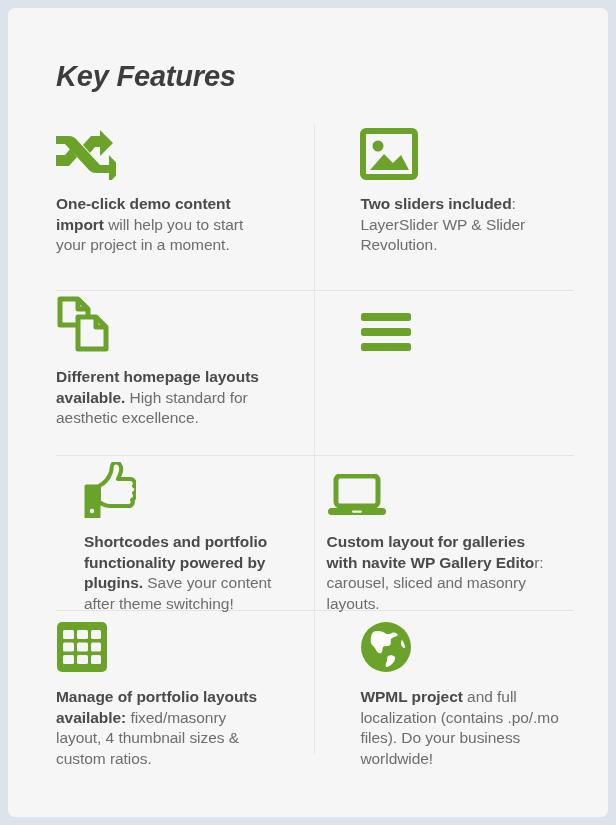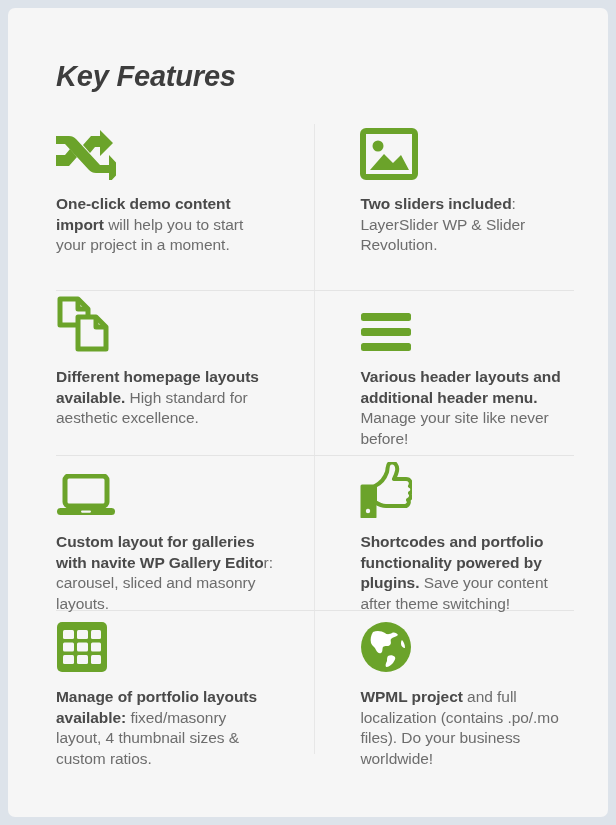--- a/index.html
+++ b/index.html
@@ -164,53 +164,50 @@
       </div>
 
       <div class="feature-cell col-right">
         <div class="feature-icon">
           <svg width="52" height="42" viewBox="0 0 52 42">
             <rect x="1" y="2" width="50" height="8" rx="2.5" fill="#6ba32a"></rect>
             <rect x="1" y="17" width="50" height="8" rx="2.5" fill="#6ba32a"></rect>
             <rect x="1" y="32" width="50" height="8" rx="2.5" fill="#6ba32a"></rect>
           </svg>
         </div>
-        <div class="feature-text">
-          <b>Various header layouts and additional header menu.</b><span> Manage your site like never before!</span>
-        </div>
       </div>
     </div>
 
     <div class="feature-row row-2">
       <div class="col-divider"></div>
       <div class="row-sep"></div>
+
+      <div class="feature-cell col-right">
+        <div class="feature-icon">
+          <svg width="52" height="56" viewBox="0 0 52 56">
+            <path d="M2 24 h13 v31 h-13 z" fill="#6ba32a" stroke="#6ba32a" stroke-width="3" stroke-linejoin="round"></path>
+            <circle cx="8" cy="49" r="2.2" fill="#f6f6f6"></circle>
+            <path d="M15 24 c6 -3 10 -8 12 -14 c1 -4 0 -8 3 -9 c5 -2 8 3 7 8 c-0.6 3 -2 6 -3 8 h12 c4 0 6 4 4 7 c3 1 3 6 0 7 c2 2 1 6 -2 7 c2 2 0 6 -3 6 h-19 c-4 0 -8 -2 -11 -4 z" fill="none" stroke="#6ba32a" stroke-width="4" stroke-linejoin="round" stroke-linecap="round"></path>
+          </svg>
+        </div>
+        <div class="feature-text">
+          <b>Shortcodes and portfolio functionality powered by plugins.</b><span> Save your content after theme switching!</span>
+        </div>
+      </div>
 
       <div class="feature-cell col-left">
         <div class="feature-icon">
           <svg width="60" height="44" viewBox="0 0 60 44">
             <rect x="9" y="2" width="42" height="30" rx="4" fill="none" stroke="#6ba32a" stroke-width="5"></rect>
             <rect x="1" y="34" width="58" height="7" rx="3.5" fill="#6ba32a"></rect>
             <rect x="25" y="36.5" width="10" height="2.2" rx="1.1" fill="#f6f6f6"></rect>
           </svg>
         </div>
         <div class="feature-text">
           <b>Custom layout for galleries with navite WP Gallery Edito</b><span>r: carousel, sliced and masonry layouts.</span>
-        </div>
-      </div>
-
-      <div class="feature-cell col-right">
-        <div class="feature-icon">
-          <svg width="52" height="56" viewBox="0 0 52 56">
-            <path d="M2 24 h13 v31 h-13 z" fill="#6ba32a" stroke="#6ba32a" stroke-width="3" stroke-linejoin="round"></path>
-            <circle cx="8" cy="49" r="2.2" fill="#f6f6f6"></circle>
-            <path d="M15 24 c6 -3 10 -8 12 -14 c1 -4 0 -8 3 -9 c5 -2 8 3 7 8 c-0.6 3 -2 6 -3 8 h12 c4 0 6 4 4 7 c3 1 3 6 0 7 c2 2 1 6 -2 7 c2 2 0 6 -3 6 h-19 c-4 0 -8 -2 -11 -4 z" fill="none" stroke="#6ba32a" stroke-width="4" stroke-linejoin="round" stroke-linecap="round"></path>
-          </svg>
-        </div>
-        <div class="feature-text">
-          <b>Shortcodes and portfolio functionality powered by plugins.</b><span> Save your content after theme switching!</span>
         </div>
       </div>
     </div>
 
     <div class="feature-row row-3">
       <div class="col-divider"></div>
 
       <div class="feature-cell col-left">
         <div class="feature-icon">
           <svg width="52" height="52" viewBox="0 0 52 52">

